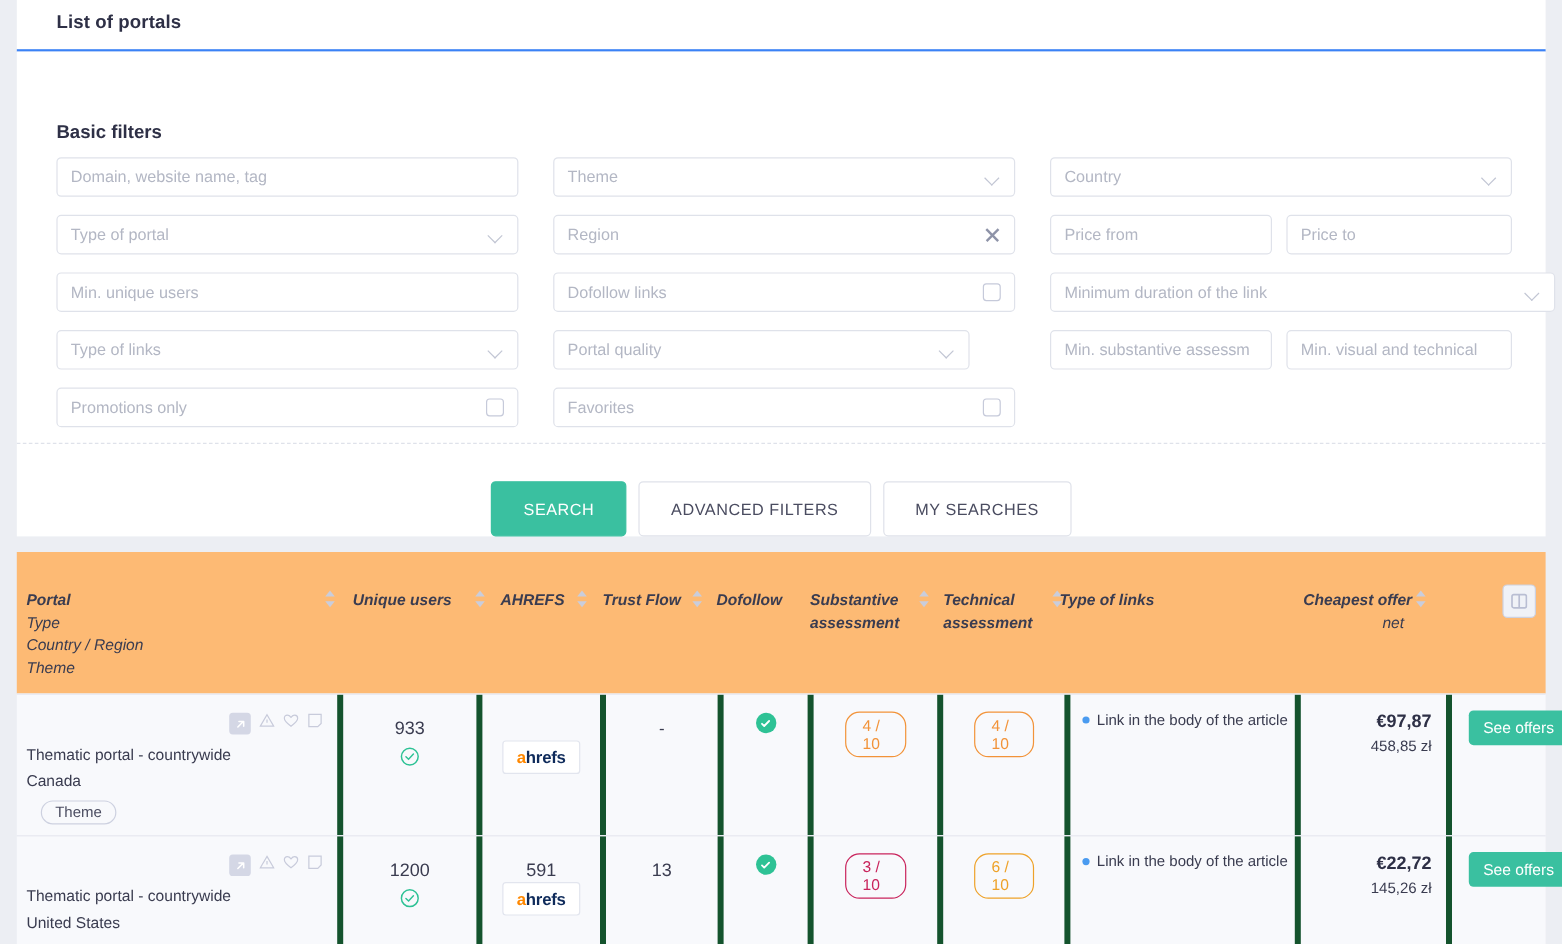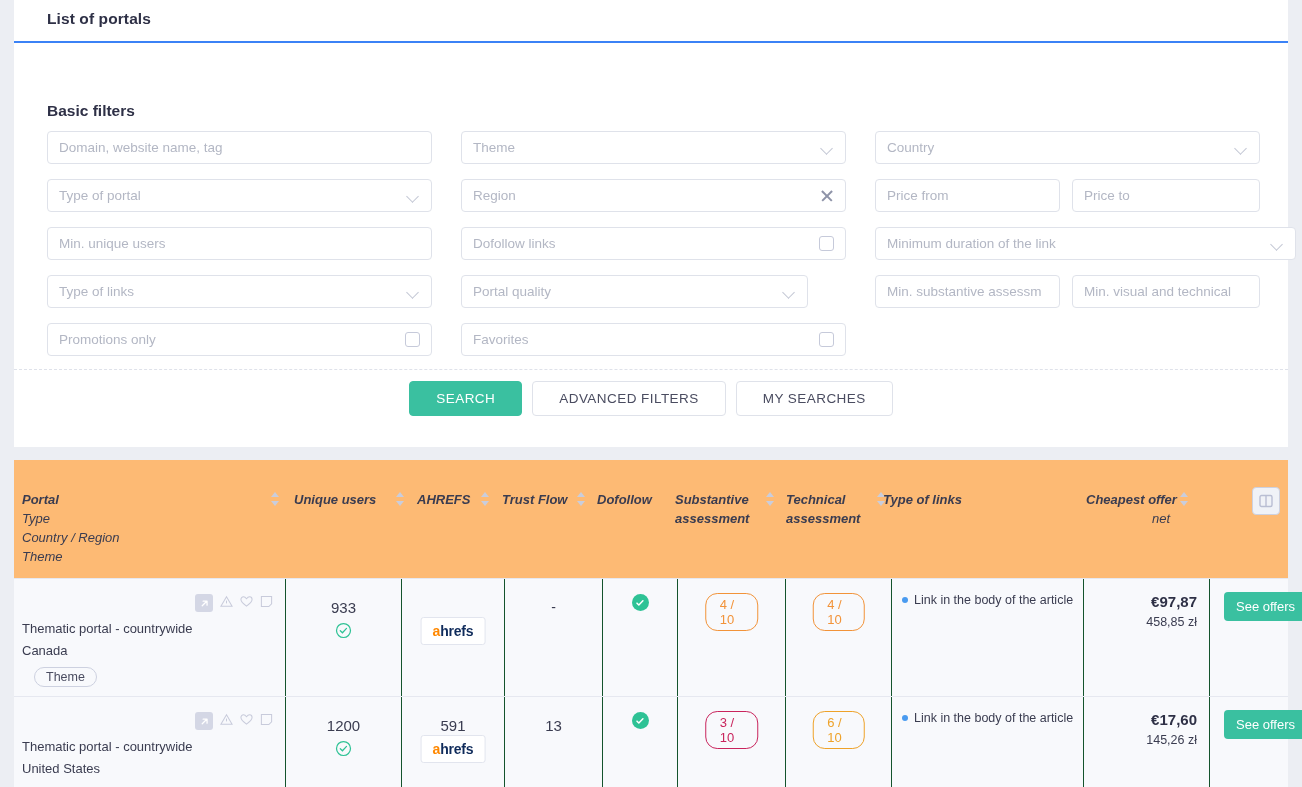--- a/index.html
+++ b/index.html
@@ -73,24 +73,24 @@
   }
 
   
   .dashed {
     position: absolute; left: 14px; top: 369px; width: 1274px;
     border-top: 1px dashed #dfe2ea;
   }
   .btnrow { position: absolute; left: 0; top: 381px; width: 1274px;
             display: flex; justify-content: center; gap: 10px; }
   .btn {
-    height: 35px; padding: 0 26px;
+    height: 46px; padding: 0 26px;
     display: flex; align-items: center; justify-content: center;
     font-size: 13.5px; letter-spacing: .45px;
-    border-radius: 4px; cursor: pointer;
+    border-radius: 4px; cursor: pointer; margin-top: 20px;
   }
   .btn-primary { background: #3ac0a0; color: #fff; border: 1px solid #3ac0a0; }
   .btn-ghost   { background: #fff; color: #4a4c60; border: 1px solid #dfe2ea; }
 
   
   #table-area { position: absolute; left: 14px; top: 460px; width: 1274px; }
 
   .thead {
     position: relative; height: 118px; background: #fdba74; font-style: italic;
   }
@@ -116,21 +116,21 @@
   }
 
   .row {
     position: relative; background: #f8f9fc;
     border-top: 1px solid #e6e8f0;
   }
   #row-0 { height: 118px; }
   #row-1 { height: 91px; }
 
   .cell { position: absolute; top: 0; height: 100%;
-          border-right: 1px solid #14532d; }
+          border-right: 5px solid #14532d; }
 
   .portal-icons { position: absolute; right: 12px; top: 15px;
                   display: flex; align-items: center; gap: 7px; }
   .ic { color: #c8cbdb; }
   .ic-ext {
     width: 18px; height: 18px; border-radius: 3px; background: #d4d7e5;
     display: flex; align-items: center; justify-content: center;
   }
 
   .portal-type { position: absolute; left: 8px; top: 42px; font-size: 13px; color: #3a3c50; }
@@ -459,21 +459,21 @@
     </div>
 
     <div class="cell" style="left:878px; width:192px;">
       <div class="linktype">
         <span class="bluedot"></span>
         <span>Link in the body of the article</span>
       </div>
     </div>
 
     <div class="cell" style="left:1070px; width:126px;">
-      <div class="price-eur">€17,60</div>
+      <div class="price-eur">€22,72</div>
       <div class="price-pln">145,26 zł</div>
     </div>
 
     <div class="cell" style="left:1196px; width:78px; border-right:none;">
       <div class="see-offers">See offers</div>
     </div>
   </div>
 </div>
 
 </body></html>

